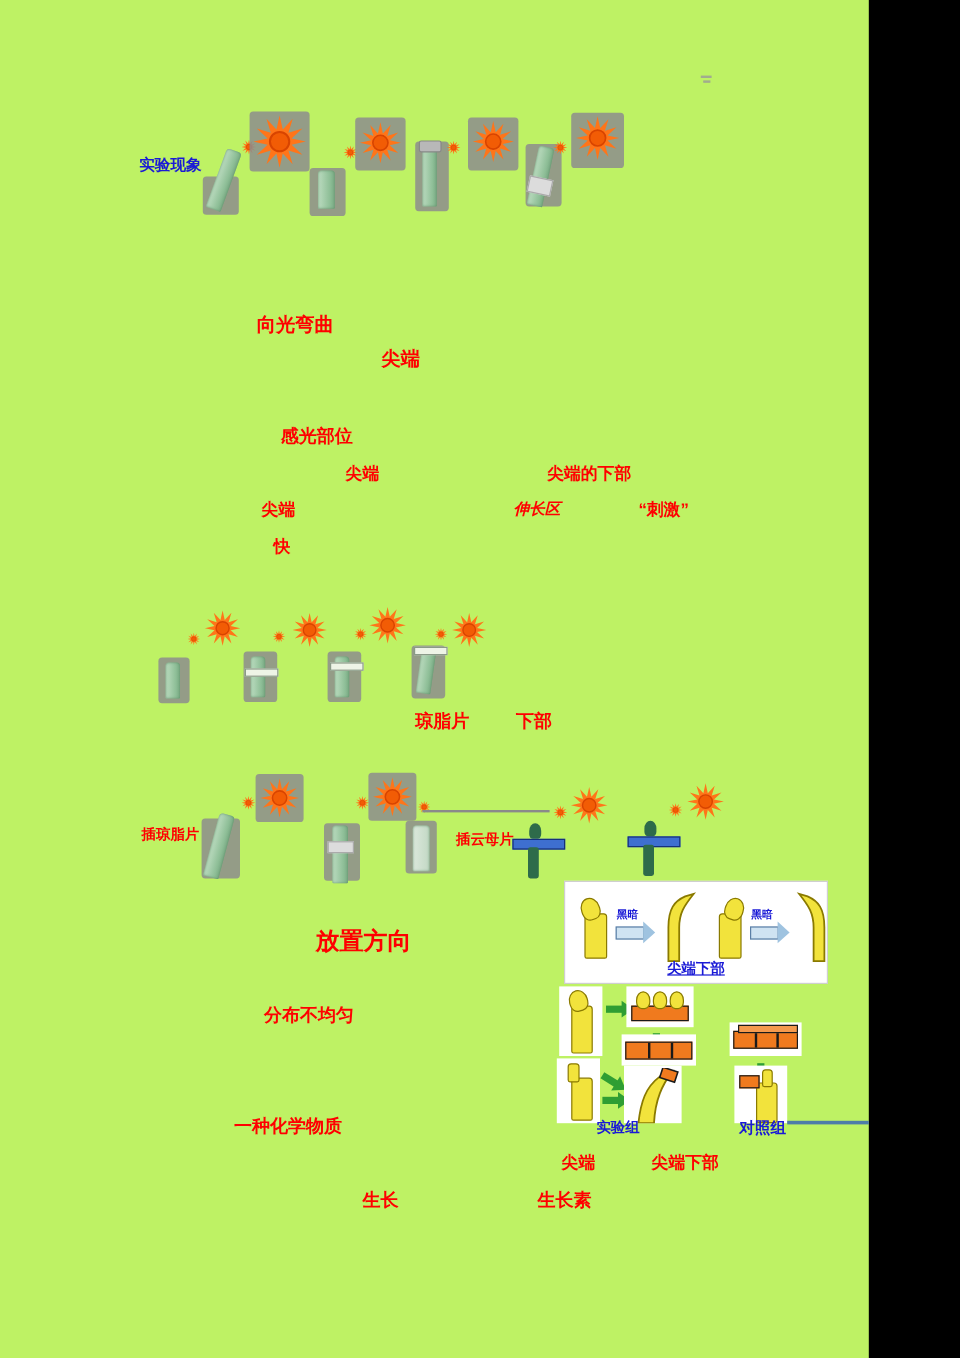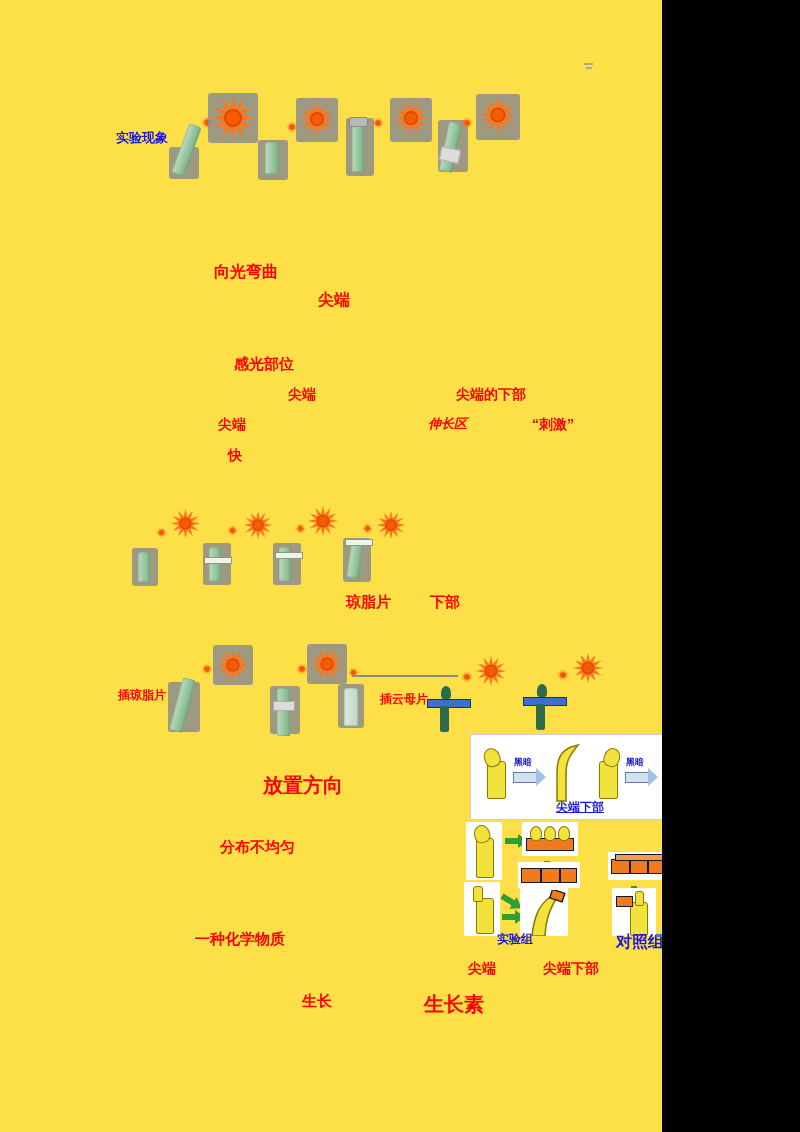--- a/index.html
+++ b/index.html
@@ -1,16 +1,16 @@
 <!DOCTYPE html>
 <html><head>
 <meta charset="utf-8">
 <style>
   html,body{margin:0;padding:0;background:#000;}
-  .page{position:relative;width:662px;height:1132px;background:#fde047;overflow:hidden;
+  .page{position:relative;width:724px;height:1132px;background:#bef264;overflow:hidden;
         font-family:"Liberation Sans",sans-serif;}
   .abs{position:absolute;}
   .red{position:absolute;color:#ff0000;font-weight:bold;white-space:nowrap;line-height:1.1;}
   .blue{position:absolute;color:#1a1ad6;font-weight:bold;white-space:nowrap;line-height:1.1;}
   .halo{position:absolute;background:#8d8d8d;opacity:.85;border-radius:3px;}
   .plant{position:absolute;background:linear-gradient(90deg,#bcdcc0,#8fbf98 70%,#7bab85);
          border-radius:3px 3px 1px 1px;box-shadow:inset 0 0 2px #5d8f68;}
   .plant-pale{background:linear-gradient(90deg,#dcE8dc,#c2d8c4);}
   .slab{position:absolute;background:#eef4e6;border:1px solid #8a9a88;}
   .band{position:absolute;background:#dcdcdc;border:1px solid #aaa;}
@@ -266,21 +266,21 @@
   </div>
   <div class="garr" style="left:634px;top:883px;width:8px;transform:rotate(90deg);"></div>
   <div class="card" style="left:612px;top:888px;width:44px;height:48px;">
     <div class="cyl" style="left:18px;top:14px;width:16px;height:32px;"></div>
     <div class="cyl" style="left:23px;top:3px;width:7px;height:13px;"></div>
     <div class="brick" style="left:4px;top:8px;width:17px;height:11px;"></div>
   </div>
 
   <div class="red" style="left:195px;top:931px;font-size:15px;">一种化学物质</div>
   <div class="blue" style="left:497px;top:933px;font-size:12px;">实验组</div>
-  <div class="blue" style="left:616px;top:933px;font-size:16px;">对照组</div>
+  <div class="blue" style="left:616px;top:933px;font-size:13px;">对照组</div>
   <div class="divider" style="left:656px;top:934px;width:144px;height:3px;"></div>
 
   <div class="red" style="left:468px;top:961px;font-size:14px;">尖端</div>
   <div class="red" style="left:543px;top:961px;font-size:14px;">尖端下部</div>
   <div class="red" style="left:302px;top:993px;font-size:15px;">生长</div>
-  <div class="red" style="left:424px;top:993px;font-size:20px;">生长素</div>
+  <div class="red" style="left:448px;top:993px;font-size:15px;">生长素</div>
 
 </div>
 
 </body></html>

